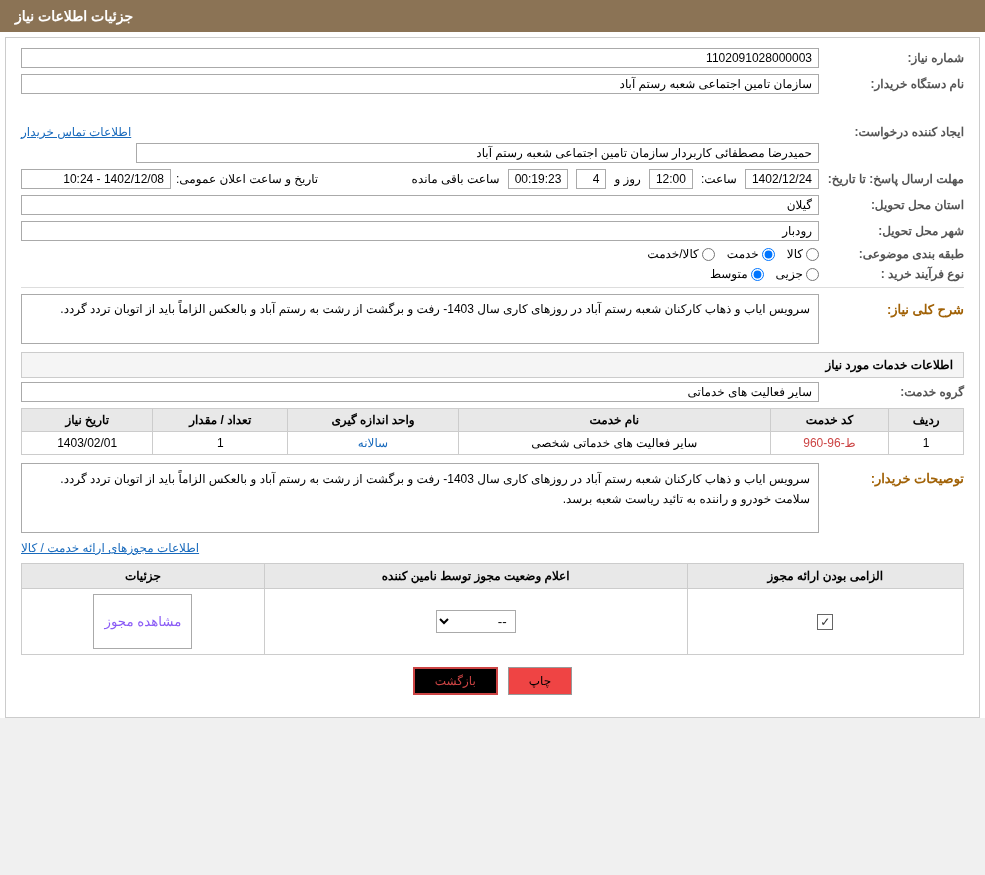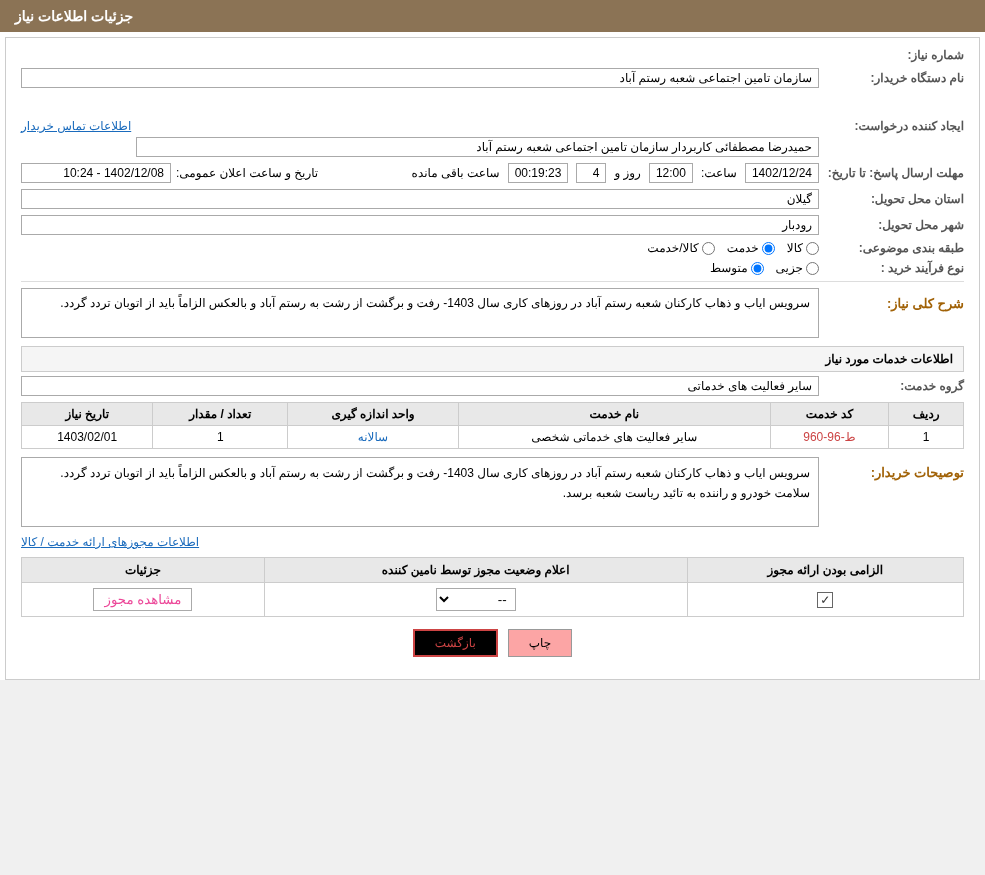--- a/index.html
+++ b/index.html
@@ -137,33 +137,33 @@
       padding: 5px 10px;
       text-align: center;
     }
     .permit-table th {
       background: #e8e8e8;
       font-weight: bold;
     }
     .show-permit-btn {
       background: #fff;
       border: 1px solid #aaa;
-      padding: 3px 10px;
-      cursor: pointer;
-      color: #ec4899;
+      padding: 19px 10px;
+      cursor: pointer;
+      color: #8b5cf6;
       text-align: center;
     }
     .buttons-row {
       display: flex;
       justify-content: center;
       gap: 10px;
       margin: 12px 0;
     }
     .btn-print {
-      background: #fca5a5;
+      background: #ef4444;
       border: 1px solid #999;
       padding: 5px 20px;
       cursor: pointer;
       font-size: 12px;
     }
     .btn-back {
       background: #000000;
       border: 2px solid #c44;
       padding: 5px 20px;
       cursor: pointer;
@@ -201,20 +201,21 @@
 <div class="page-wrapper">
 
   <div class="header-bar">
     <span>جزئیات اطلاعات نیاز</span>
   </div>
 
   <div class="main-content">
 
     <div class="info-row">
       <span class="label-cell">شماره نیاز:</span>
+      <div class="value-box" style="flex:1;">1102091028000003</div>
     </div>
 
     <div class="info-row">
       <span class="label-cell">نام دستگاه خریدار:</span>
       <div class="value-box" style="flex:1;">سازمان تامین اجتماعی شعبه رستم آباد</div>
     </div>
 
     <div class="info-row">
       <span class="label-cell">ایجاد کننده درخواست:</span>
       <div class="value-box" style="flex:1;margin-top:43px;">حمیدرضا مصطفائی کاربردار سازمان تامین اجتماعی شعبه رستم آباد</div>

